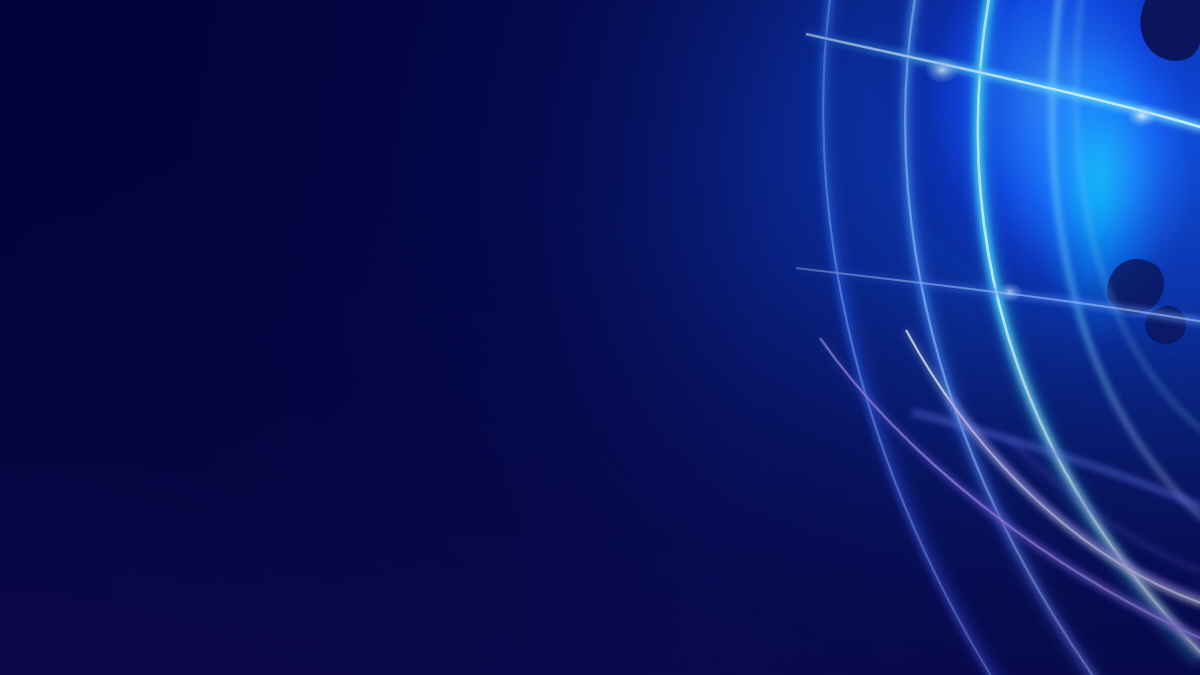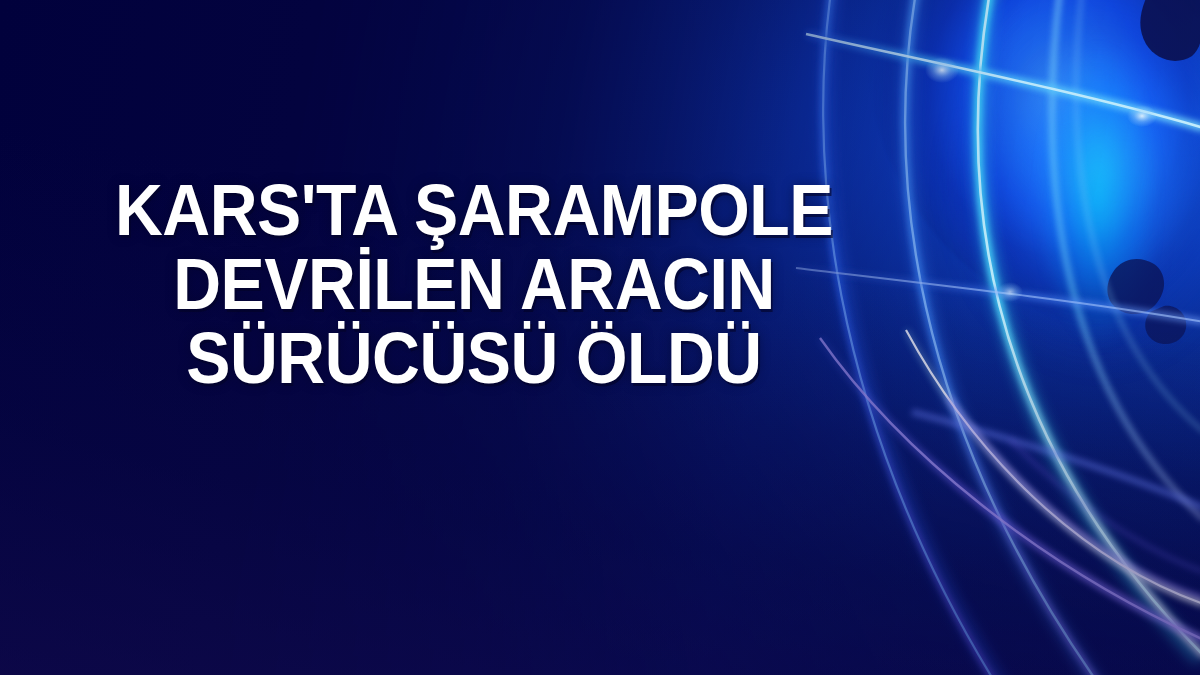--- a/index.html
+++ b/index.html
@@ -223,19 +223,14 @@
         <ellipse cx="1142" cy="116" rx="15" ry="11" fill="url(#spot)"></ellipse>
         <ellipse cx="1010" cy="292" rx="13" ry="10" fill="url(#spot)" opacity="0.7"></ellipse>
       </g>
 
     </g>
   </svg>
 
   <div class="bg-vignette-left"></div>
   <div class="bg-bottom-shade"></div>
 
-  <div class="headline">
-    <span class="line">KARS'TA ŞARAMPOLE</span>
-    <span class="line">DEVRİLEN ARACIN</span>
-    <span class="line">SÜRÜCÜSÜ ÖLDÜ</span>
-  </div>
 
 </div>
 
 </body></html>

